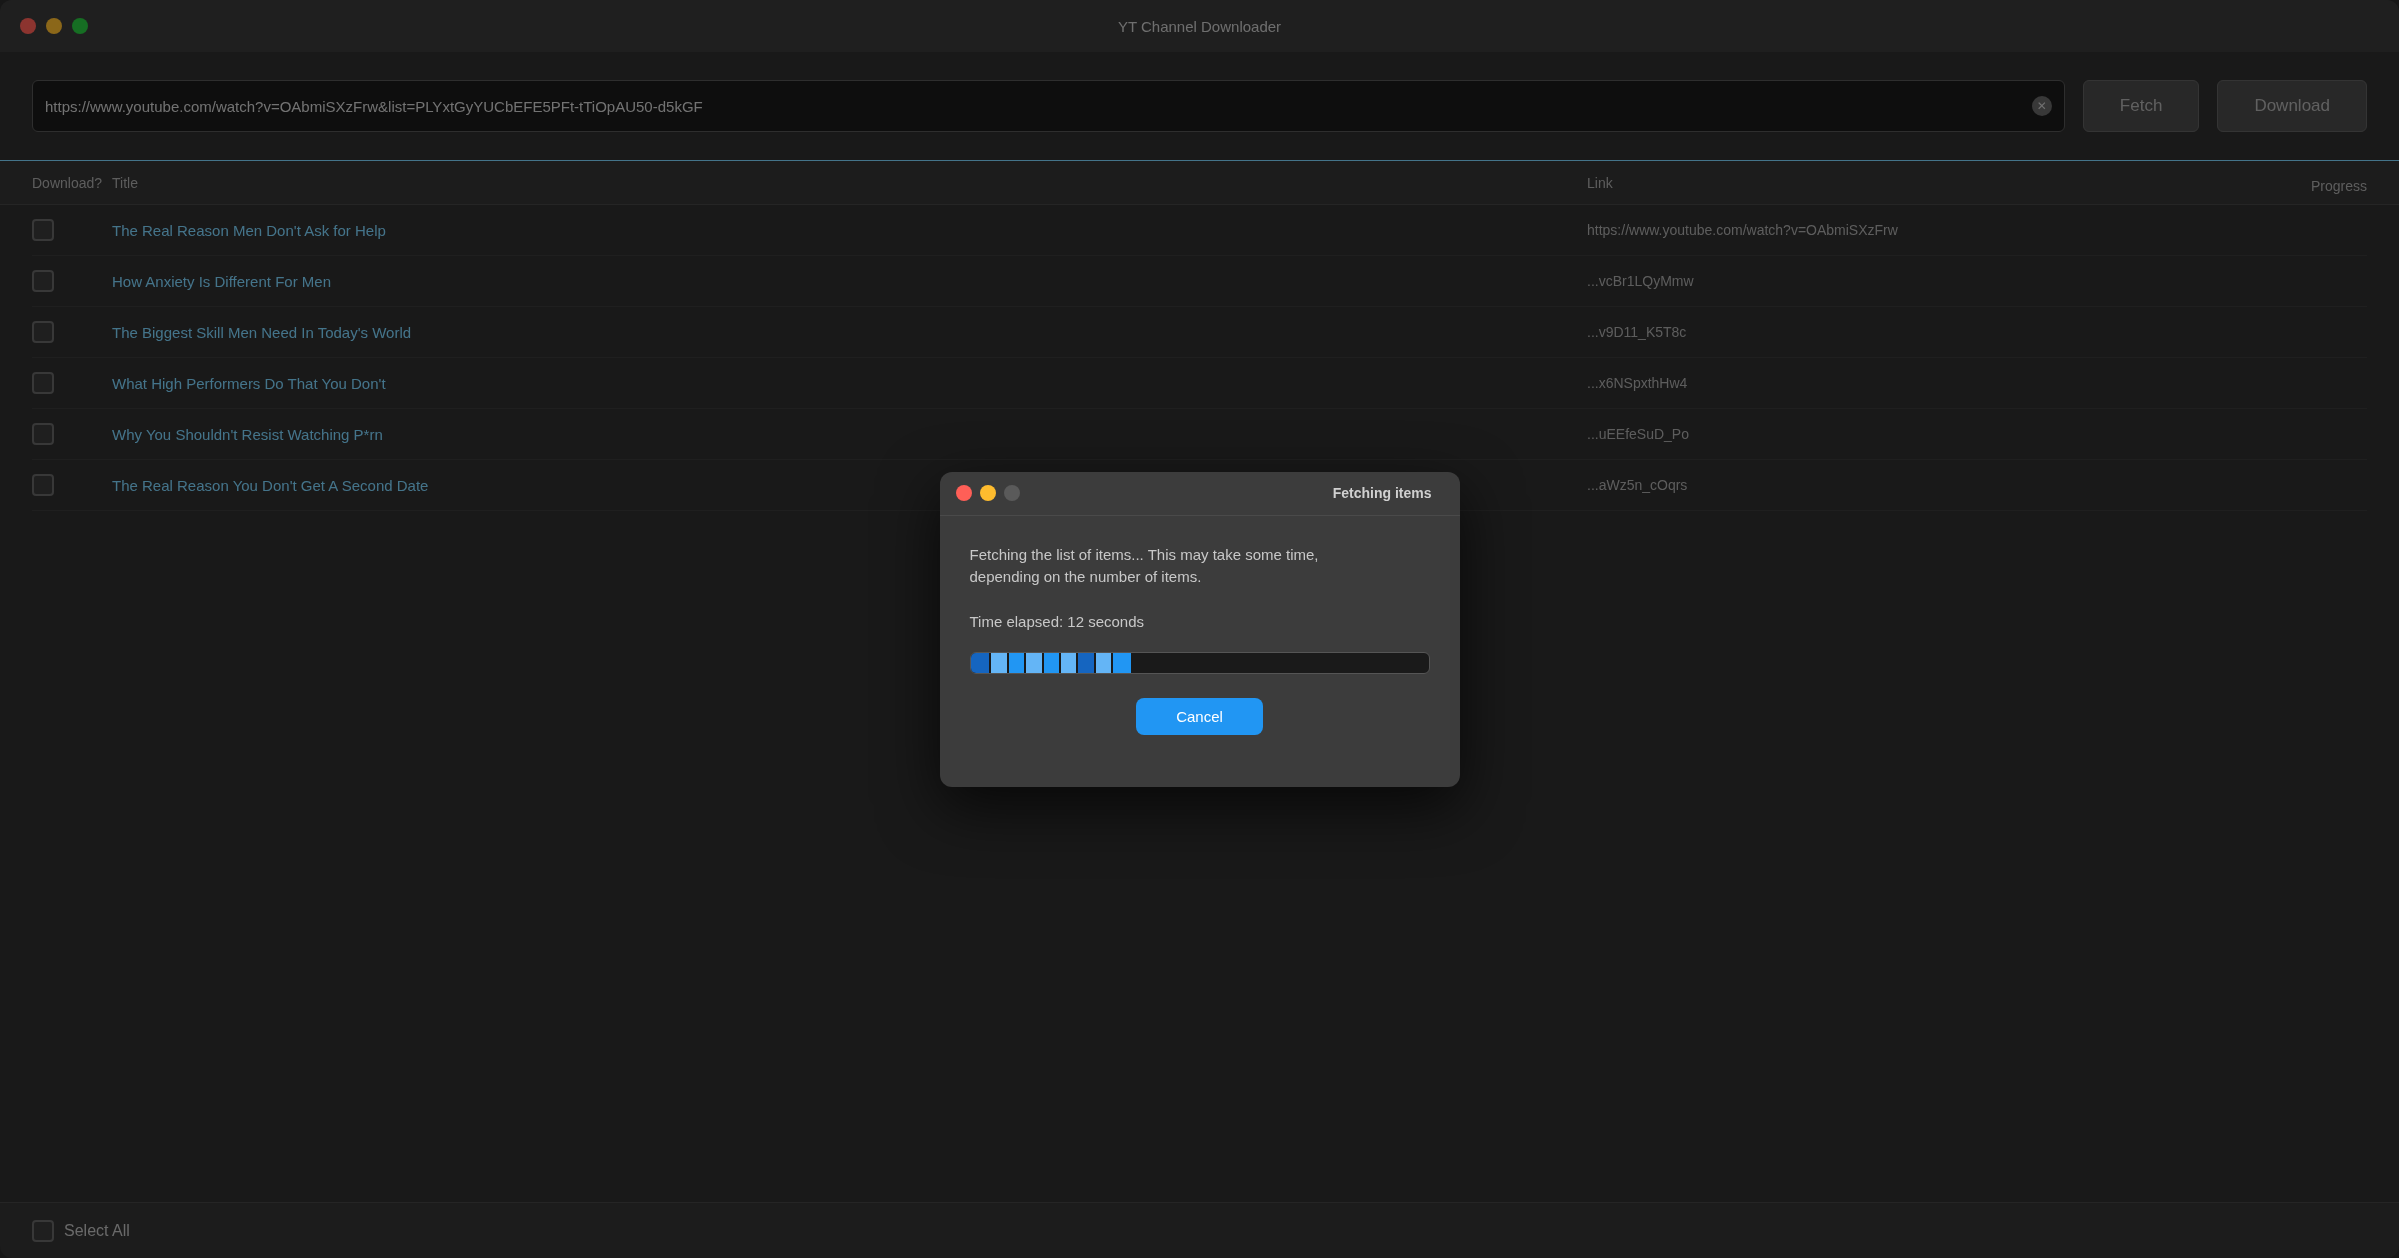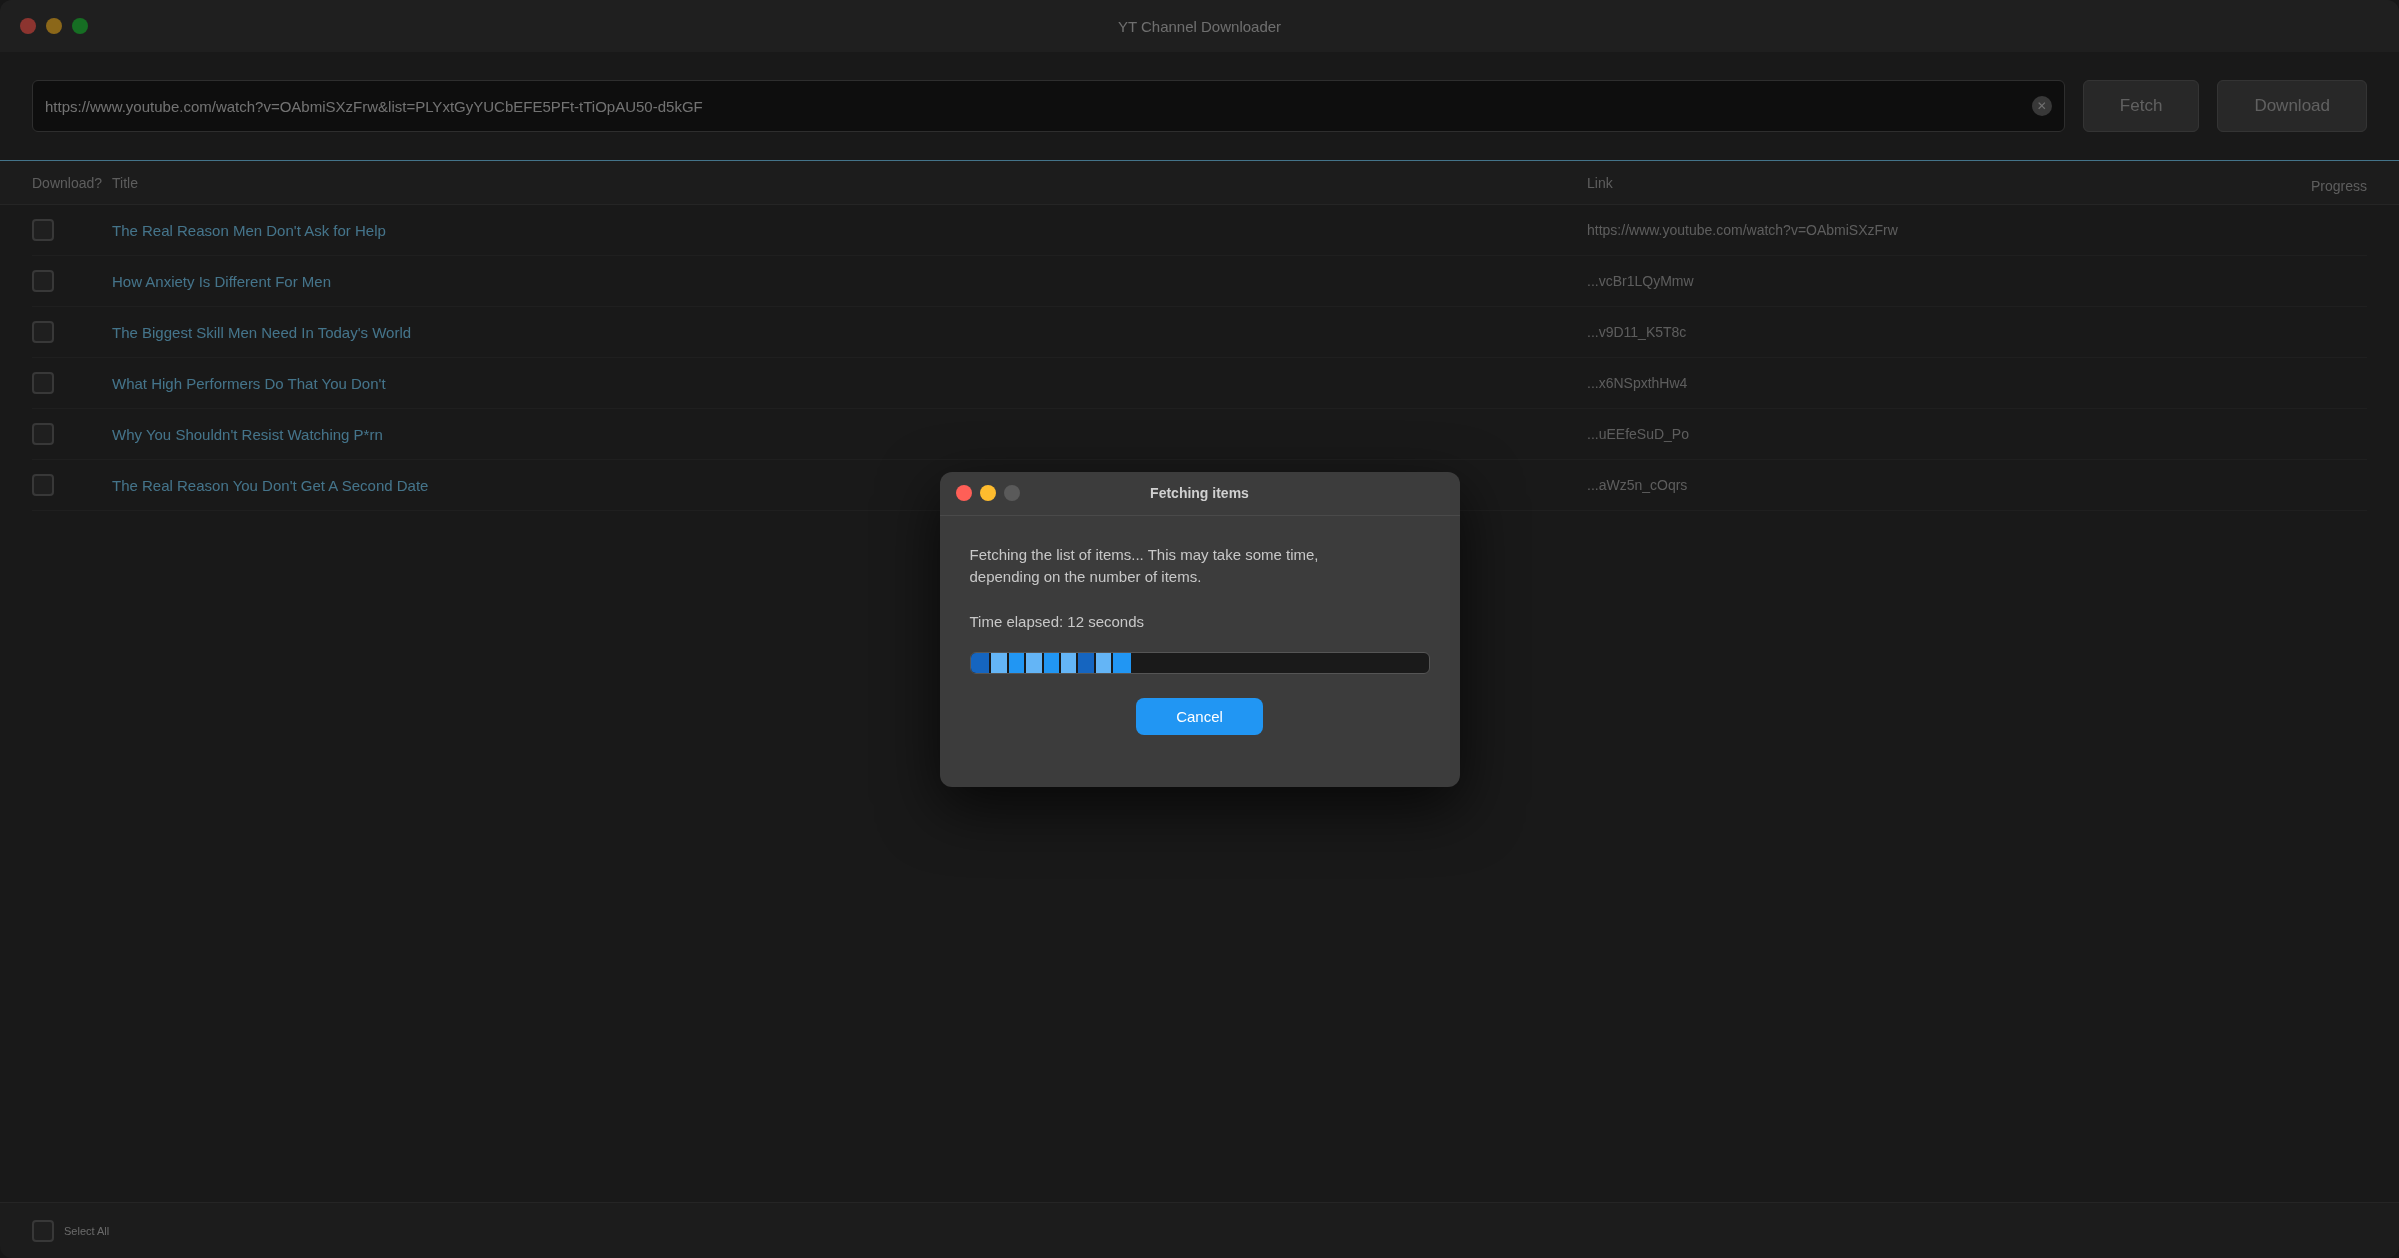--- a/index.html
+++ b/index.html
@@ -202,21 +202,21 @@
 
     .select-all-area {
       display: flex;
       align-items: center;
       gap: 10px;
       cursor: pointer;
     }
 
     .select-all-label {
       color: #c0c0c0;
-      font-size: 11px;
+      font-size: 16px;
     }
 
     
     .modal-overlay {
       position: absolute;
       top: 0;
       left: 0;
       width: 100%;
       height: 100%;
       background: rgba(0,0,0,0.45);
@@ -232,21 +232,21 @@
       border-radius: 12px;
       width: 520px;
       padding: 0 0 28px 0;
       box-shadow: 0 20px 60px rgba(0,0,0,0.7);
     }
 
     .modal-title-bar {
       height: 44px;
       display: flex;
       align-items: center;
-      justify-content: center;
+      justify-content: flex-end;
       position: relative;
       padding: 0 28px;
       border-bottom: 1px solid #4a4a4a;
       margin-bottom: 0;
     }
 
     .modal-window-controls {
       position: absolute;
       left: 16px;
       display: flex;

